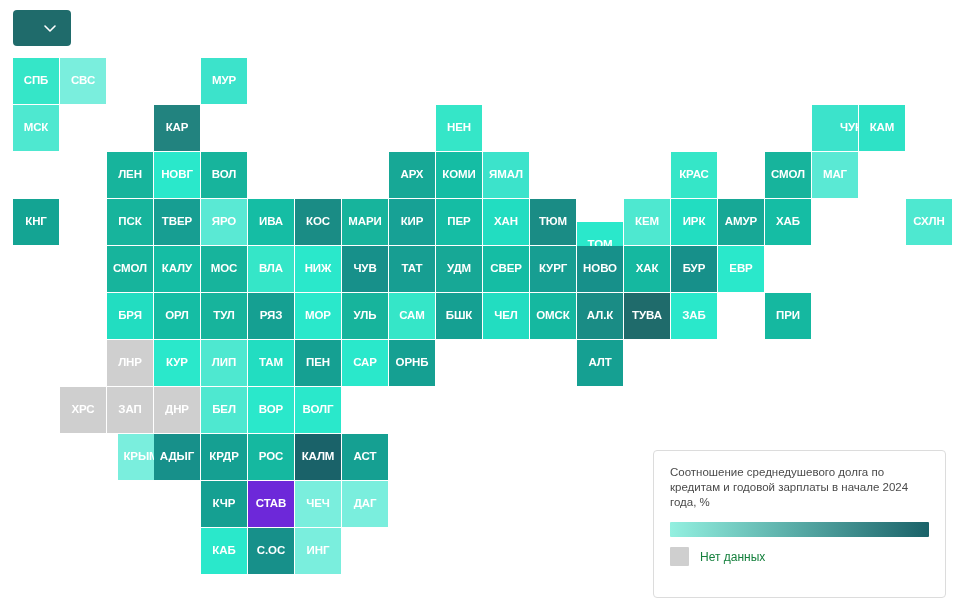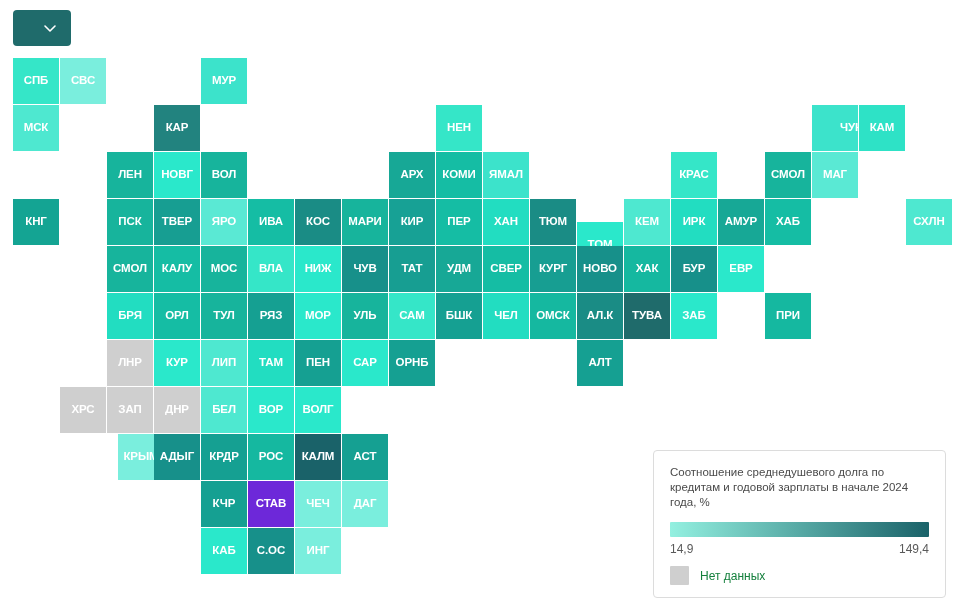--- a/index.html
+++ b/index.html
@@ -381,23 +381,19 @@
         <span>С.ОС</span>
       </div>
       <div class="tile" style="left: 295px; top: 528px; width: 46px; height: 46px; background: rgb(122, 238, 221);">
         <span>ИНГ</span>
       </div>
     </div>
 
   <div class="legend">
     <div class="legend-title">Соотношение среднедушевого долга по кредитам и годовой зарплаты в начале 2024 года, %</div>
     <div class="legend-ramp" id="legend-ramp" style="background: linear-gradient(to right, rgb(147, 240, 224), rgb(26, 98, 105));"></div>
-    <div class="legend-scale">
-      <span>14,9</span>
-      <span>149,4</span>
-    </div>
     <div class="legend-nodata">
       <span class="legend-swatch" style="background: rgb(207, 207, 207);"></span>
       <span class="legend-nodata-label">Нет данных</span>
     </div>
   </div>
 
 </div>
 
 </body></html>

